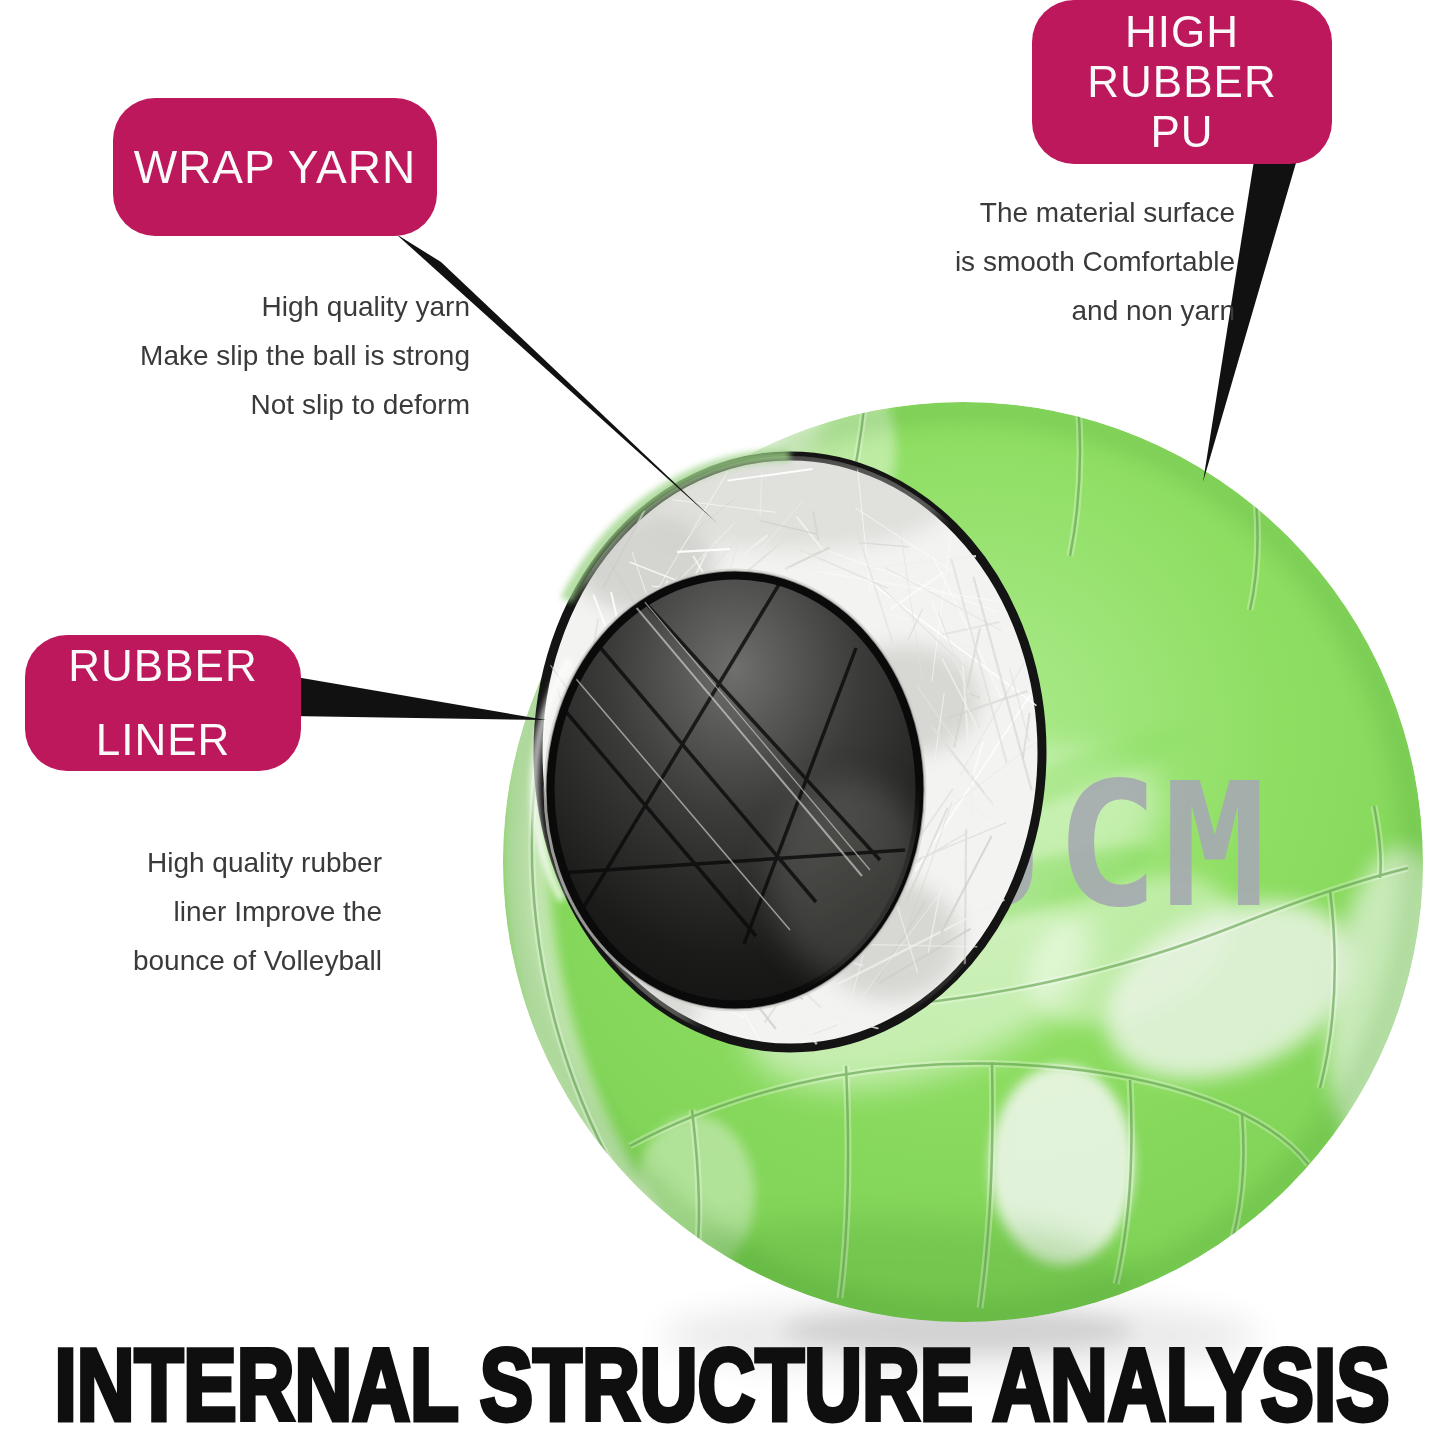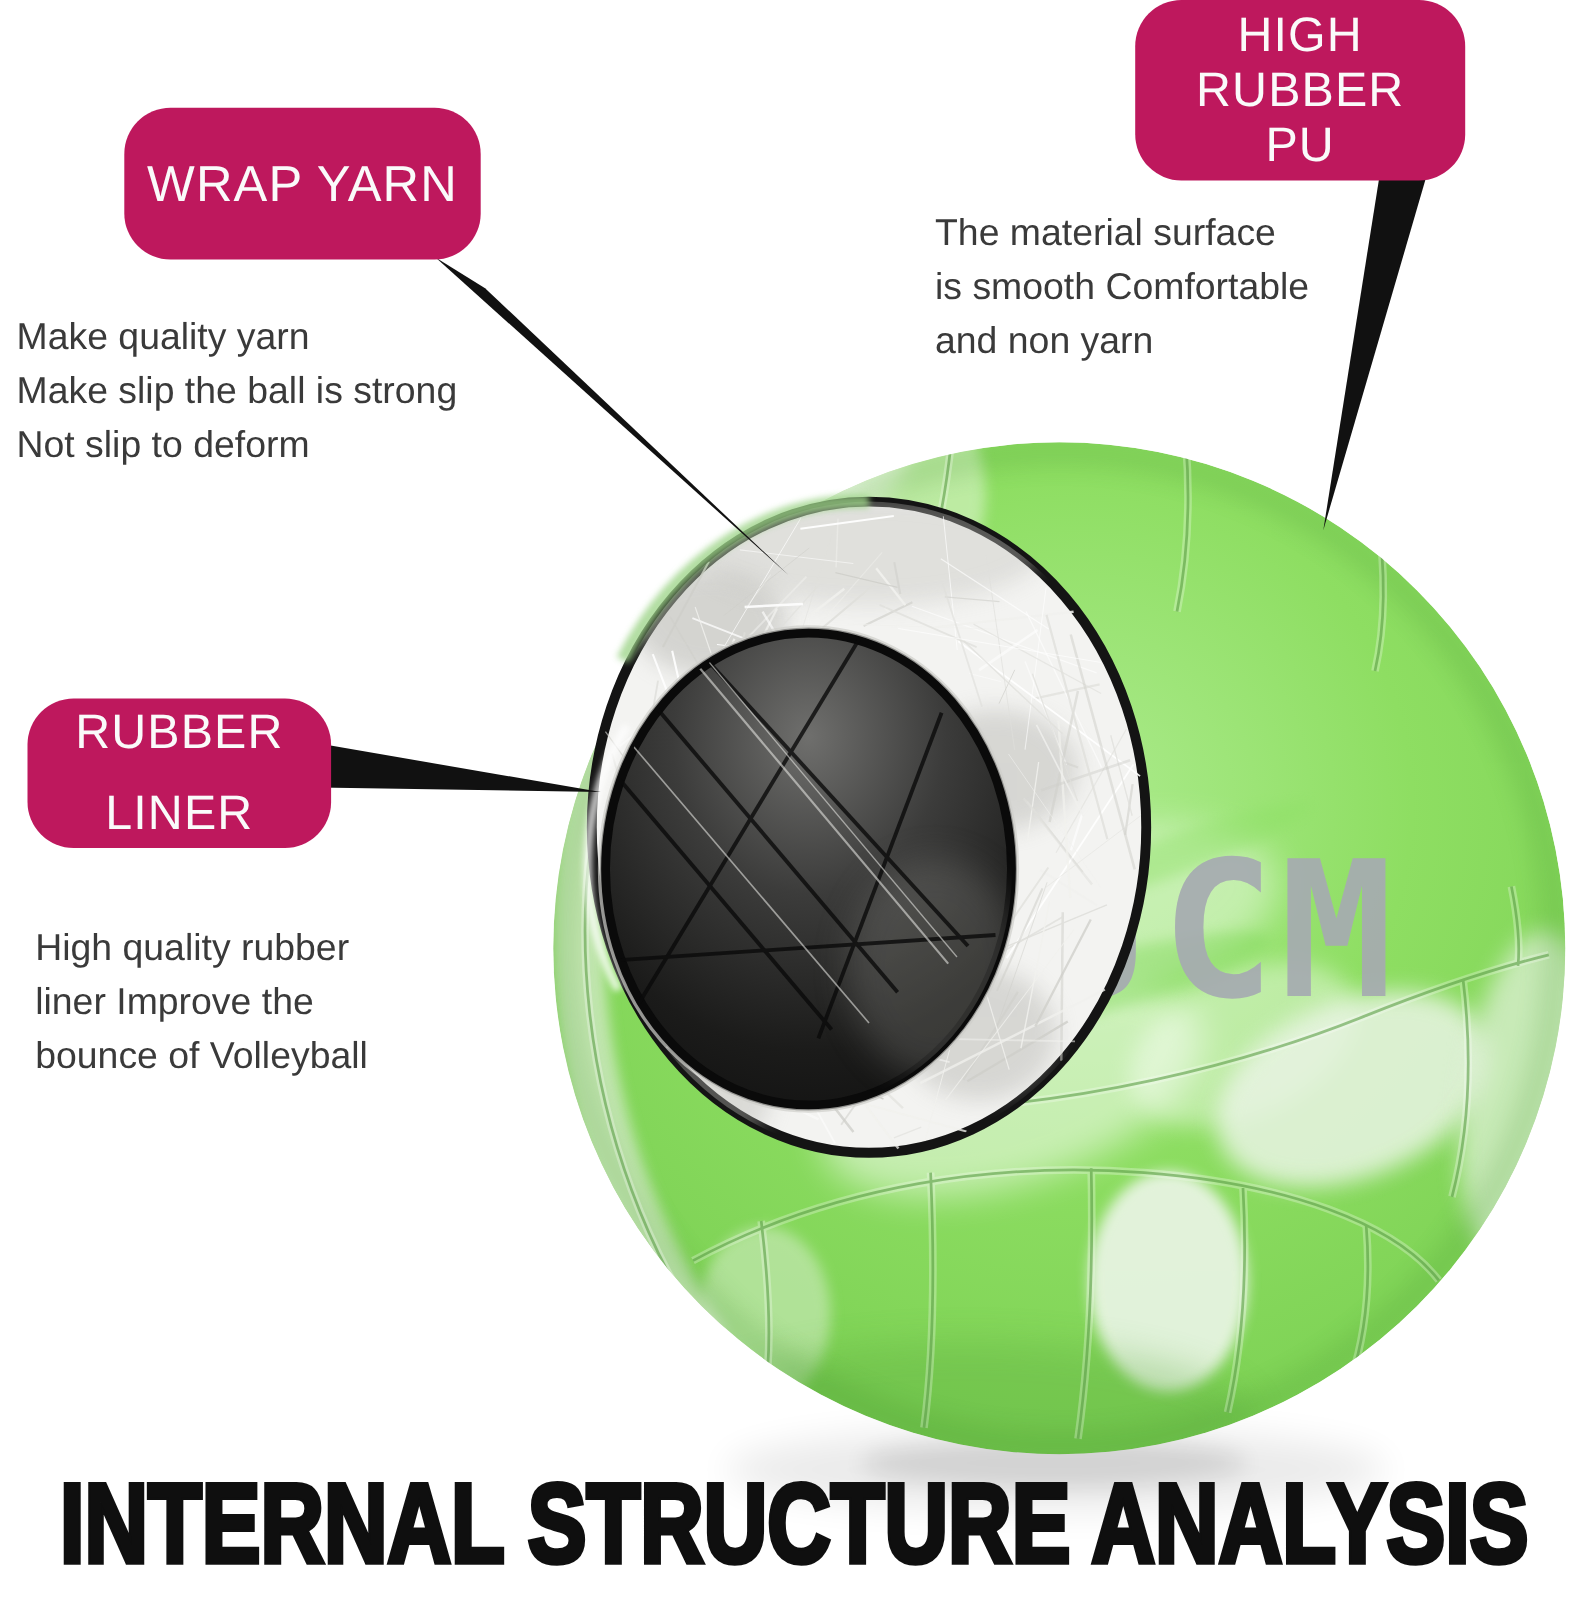--- a/index.html
+++ b/index.html
@@ -24,23 +24,23 @@
     font-weight:normal;
     letter-spacing:1px;
     z-index:3;
   }
   .bubble .line{display:block;}
   .bubble-wrap{left:113px;top:98px;width:324px;height:138px;font-size:46px;}
   .bubble-pu{left:1032px;top:0px;width:300px;height:164px;font-size:44px;line-height:50px;}
   .bubble-rubber{left:25px;top:635px;width:276px;height:136px;font-size:44px;line-height:74px;}
   .desc{
     position:absolute;
-    text-align:left;
+    text-align:right;
     color:#3a3a3a;
-    font-size:34px;
+    font-size:28px;
     line-height:49px;
     z-index:3;
   }
   .desc-wrap{left:15px;top:282px;width:455px;}
   .desc-pu{left:850px;top:188px;width:385px;}
   .desc-rubber{left:0px;top:838px;width:350px;margin-left:32px;}
   .title-svg{position:absolute;left:0;top:1330px;z-index:3;}
 </style>
 </head>
 <body>
@@ -340,21 +340,21 @@
       <polygon points="396,234 441,262 717,523"></polygon>
       <polygon points="1256,148 1298,156 1203,482"></polygon>
       <polygon points="290,676 290,716 546,720"></polygon>
     </g>
   </svg>
 
   <div class="bubble bubble-wrap">
     <span class="line">WRAP YARN</span>
   </div>
   <div class="desc desc-wrap">
-    <div>Make quality yarn</div>
+    <div>High quality yarn</div>
     <div>Make slip the ball is strong</div>
     <div>Not slip to deform</div>
   </div>
 
   <div class="bubble bubble-pu">
     <span class="line">HIGH</span>
     <span class="line">RUBBER</span>
     <span class="line">PU</span>
   </div>
   <div class="desc desc-pu">

